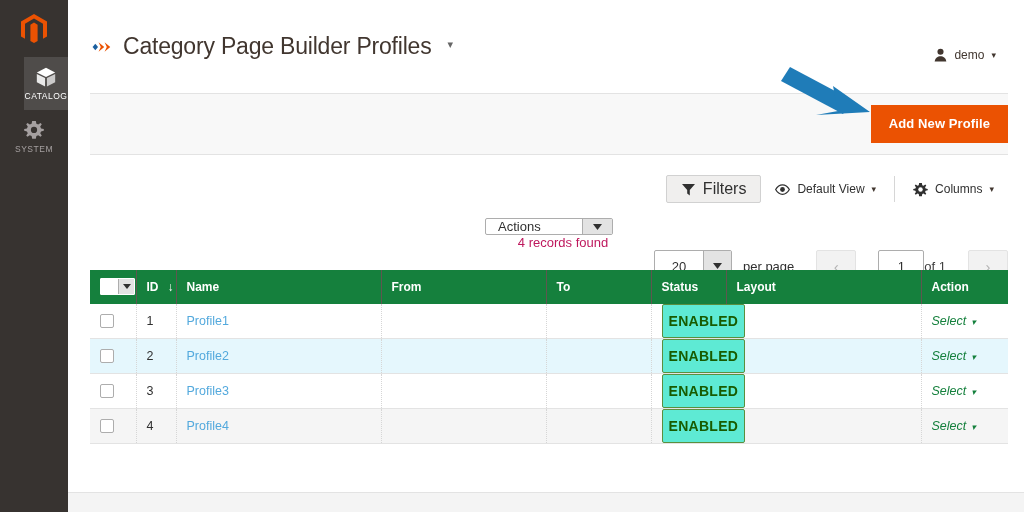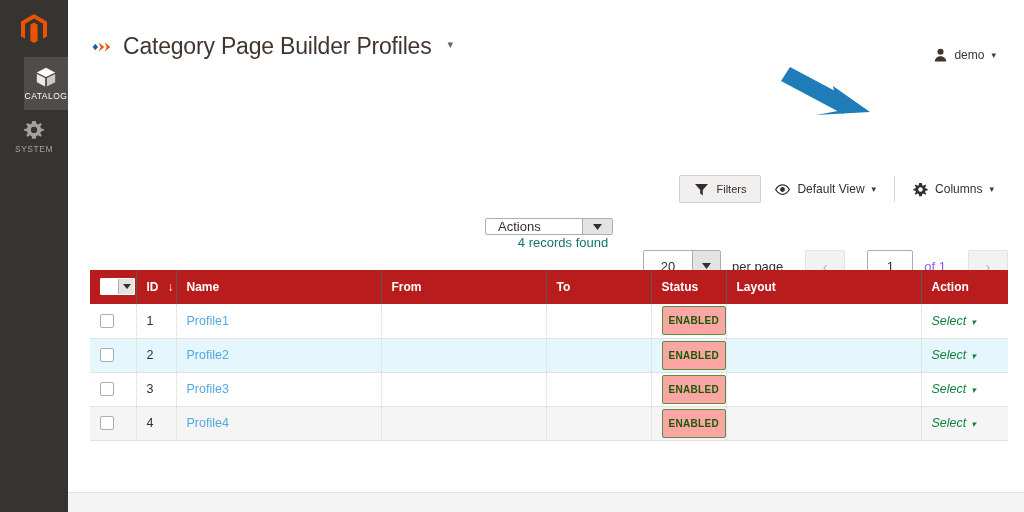--- a/index.html
+++ b/index.html
@@ -67,21 +67,21 @@
   }
 
   
   .grid-toolbar {
     position:absolute; left:22px; top:168px; width:918px; height:42px;
     display:flex; align-items:center; justify-content:flex-end; gap:0;
   }
   .btn-filters {
     display:flex; align-items:center; gap:7px;
     background:#f0efee; border:1px solid #d1d1d1; border-radius:2px;
-    height:28px; padding:0 14px; font-size:11px; color:#303030; cursor:pointer;
+    height:28px; padding:0 14px; font-size:16px; color:#303030; cursor:pointer;
   }
   .tb-item {
     display:flex; align-items:center; gap:7px;
     font-size:12px; color:#303030; cursor:pointer; padding:0 14px; height:28px;
   }
   .tb-sep { width:1px; height:26px; background:#d6d6d6; margin:0 4px; }
   .icon-14 { width:15px; height:15px; display:block; }
 
   
   .grid-controls {
@@ -93,47 +93,47 @@
     border-radius:2px; height:32px; background:#ffffff; cursor:pointer;
   }
   .select-box .label {
     display:flex; align-items:center; padding:0 12px;
     font-size:13px; color:#303030; min-width:96px;
   }
   .select-box .arrow {
     width:30px; background:#e3e3e3; border-left:1px solid #adadad;
     display:flex; align-items:center; justify-content:center;
   }
-  .records { margin-left:28px; font-size:13px; color:#0f766e; }
+  .records { margin-left:28px; font-size:13px; color:#be185d; }
 
   .pager { margin-left:auto; display:flex; align-items:center; gap:0; }
   .per-page-box { display:flex; align-items:stretch; border:1px solid #adadad;
     border-radius:2px; height:32px; background:#fff; cursor:pointer; }
   .per-page-box .val { display:flex; align-items:center; justify-content:center;
     width:48px; font-size:13px; color:#303030; }
   .per-page-box .arrow { width:28px; background:#e3e3e3; border-left:1px solid #adadad;
     display:flex; align-items:center; justify-content:center; }
   .per-page-label { margin-left:11px; font-size:13px; color:#303030; }
   .page-btn {
     width:40px; height:32px; background:#f2f2f2; border:1px solid #e3e3e3;
     border-radius:2px; display:flex; align-items:center; justify-content:center;
     color:#b3b3b3; font-size:15px; cursor:pointer; margin-left:22px;
   }
   .page-input {
     width:46px; height:32px; border:1px solid #adadad; border-radius:2px;
     text-align:center; font-size:13px; color:#303030; margin-left:22px;
     font-family:"Liberation Sans", sans-serif; background:#fff;
   }
-  .of-label { margin-left:11px; font-size:13px; color:#8b5cf6; }
+  .of-label { font-size:13px; color:#404040; }
 
   
   .grid-wrap { position:absolute; left:22px; top:270px; width:918px; }
   table.grid { width:918px; border-collapse:collapse; table-layout:fixed; }
   table.grid thead th {
-    background:#b91c1c; color:#ffffff; font-size:12px; font-weight:bold;
+    background:#15803d; color:#ffffff; font-size:12px; font-weight:bold;
     text-align:left; height:34px; padding:0 10px; vertical-align:middle;
     border-right:1px solid #5f564f;
   }
   table.grid thead th:last-child { border-right:none; }
   .th-sort { color:#ffffff; margin-left:9px; font-weight:normal; font-size:12px; }
   .mass-cb {
     display:inline-flex; align-items:stretch; height:17px;
     border:1px solid #ffffff; border-radius:1px; background:#ffffff; overflow:hidden;
   }
   .mass-cb .box { width:17px; background:#ffffff; }
@@ -148,22 +148,22 @@
   table.grid tbody td:last-child { border-right:none; }
   table.grid tbody tr.odd { background:#ffffff; }
   table.grid tbody tr.even { background:#f5f5f5; }
   table.grid tbody tr.hl   { background:#e5f7fd; }
   .row-cb {
     width:14px; height:14px; border:1px solid #adadad; border-radius:2px;
     background:#ffffff; display:block; cursor:pointer;
   }
   .link { color:#53a9dd; text-decoration:none; cursor:pointer; }
   .badge-enabled {
-    display:inline-block; background:#fca5a5; border:1px solid #5b8e3e;
-    color:#185b00; font-size:10px; font-weight:bold; letter-spacing:.3px;
+    display:inline-block; background:#5eead4; border:1px solid #5b8e3e;
+    color:#185b00; font-size:14px; font-weight:bold; letter-spacing:.3px;
     padding:8px 6px; border-radius:2px;
   }
   .action-select { color:#15803d; font-size:12.5px; cursor:pointer;font-style:italic; }
   .action-select .c { font-size:9px; margin-left:5px; }
 
   
   .footer-strip {
     position:absolute; left:68px; top:492px; width:956px; height:20px;
     background:#f4f4f4; border-top:1px solid #e3e3e3;
   }
@@ -221,20 +221,23 @@
       <div class="user-menu">
         <svg class="user-icon" viewBox="0 0 14 15">
           <circle cx="7" cy="4" r="3.3" fill="#41362f"></circle>
           <path d="M0.7 14.5 C1.4 10.4 4 8.8 7 8.8 C10 8.8 12.6 10.4 13.3 14.5 Z" fill="#41362f"></path>
         </svg>
         <span>demo</span>
         <span class="caret-sm">▾</span>
       </div>
     </div>
 
+    <div class="page-actions">
+      <button class="btn-primary">Add New Profile</button>
+    </div>
 
     <div class="grid-toolbar">
       <div class="btn-filters">
         <svg class="icon-14" viewBox="0 0 15 15">
           <path d="M1 2 L14 2 L8.8 8 L8.8 13.4 L6.2 11.6 L6.2 8 Z" fill="#303030"></path>
         </svg>
         <span>Filters</span>
       </div>
 
       <div class="tb-item">

